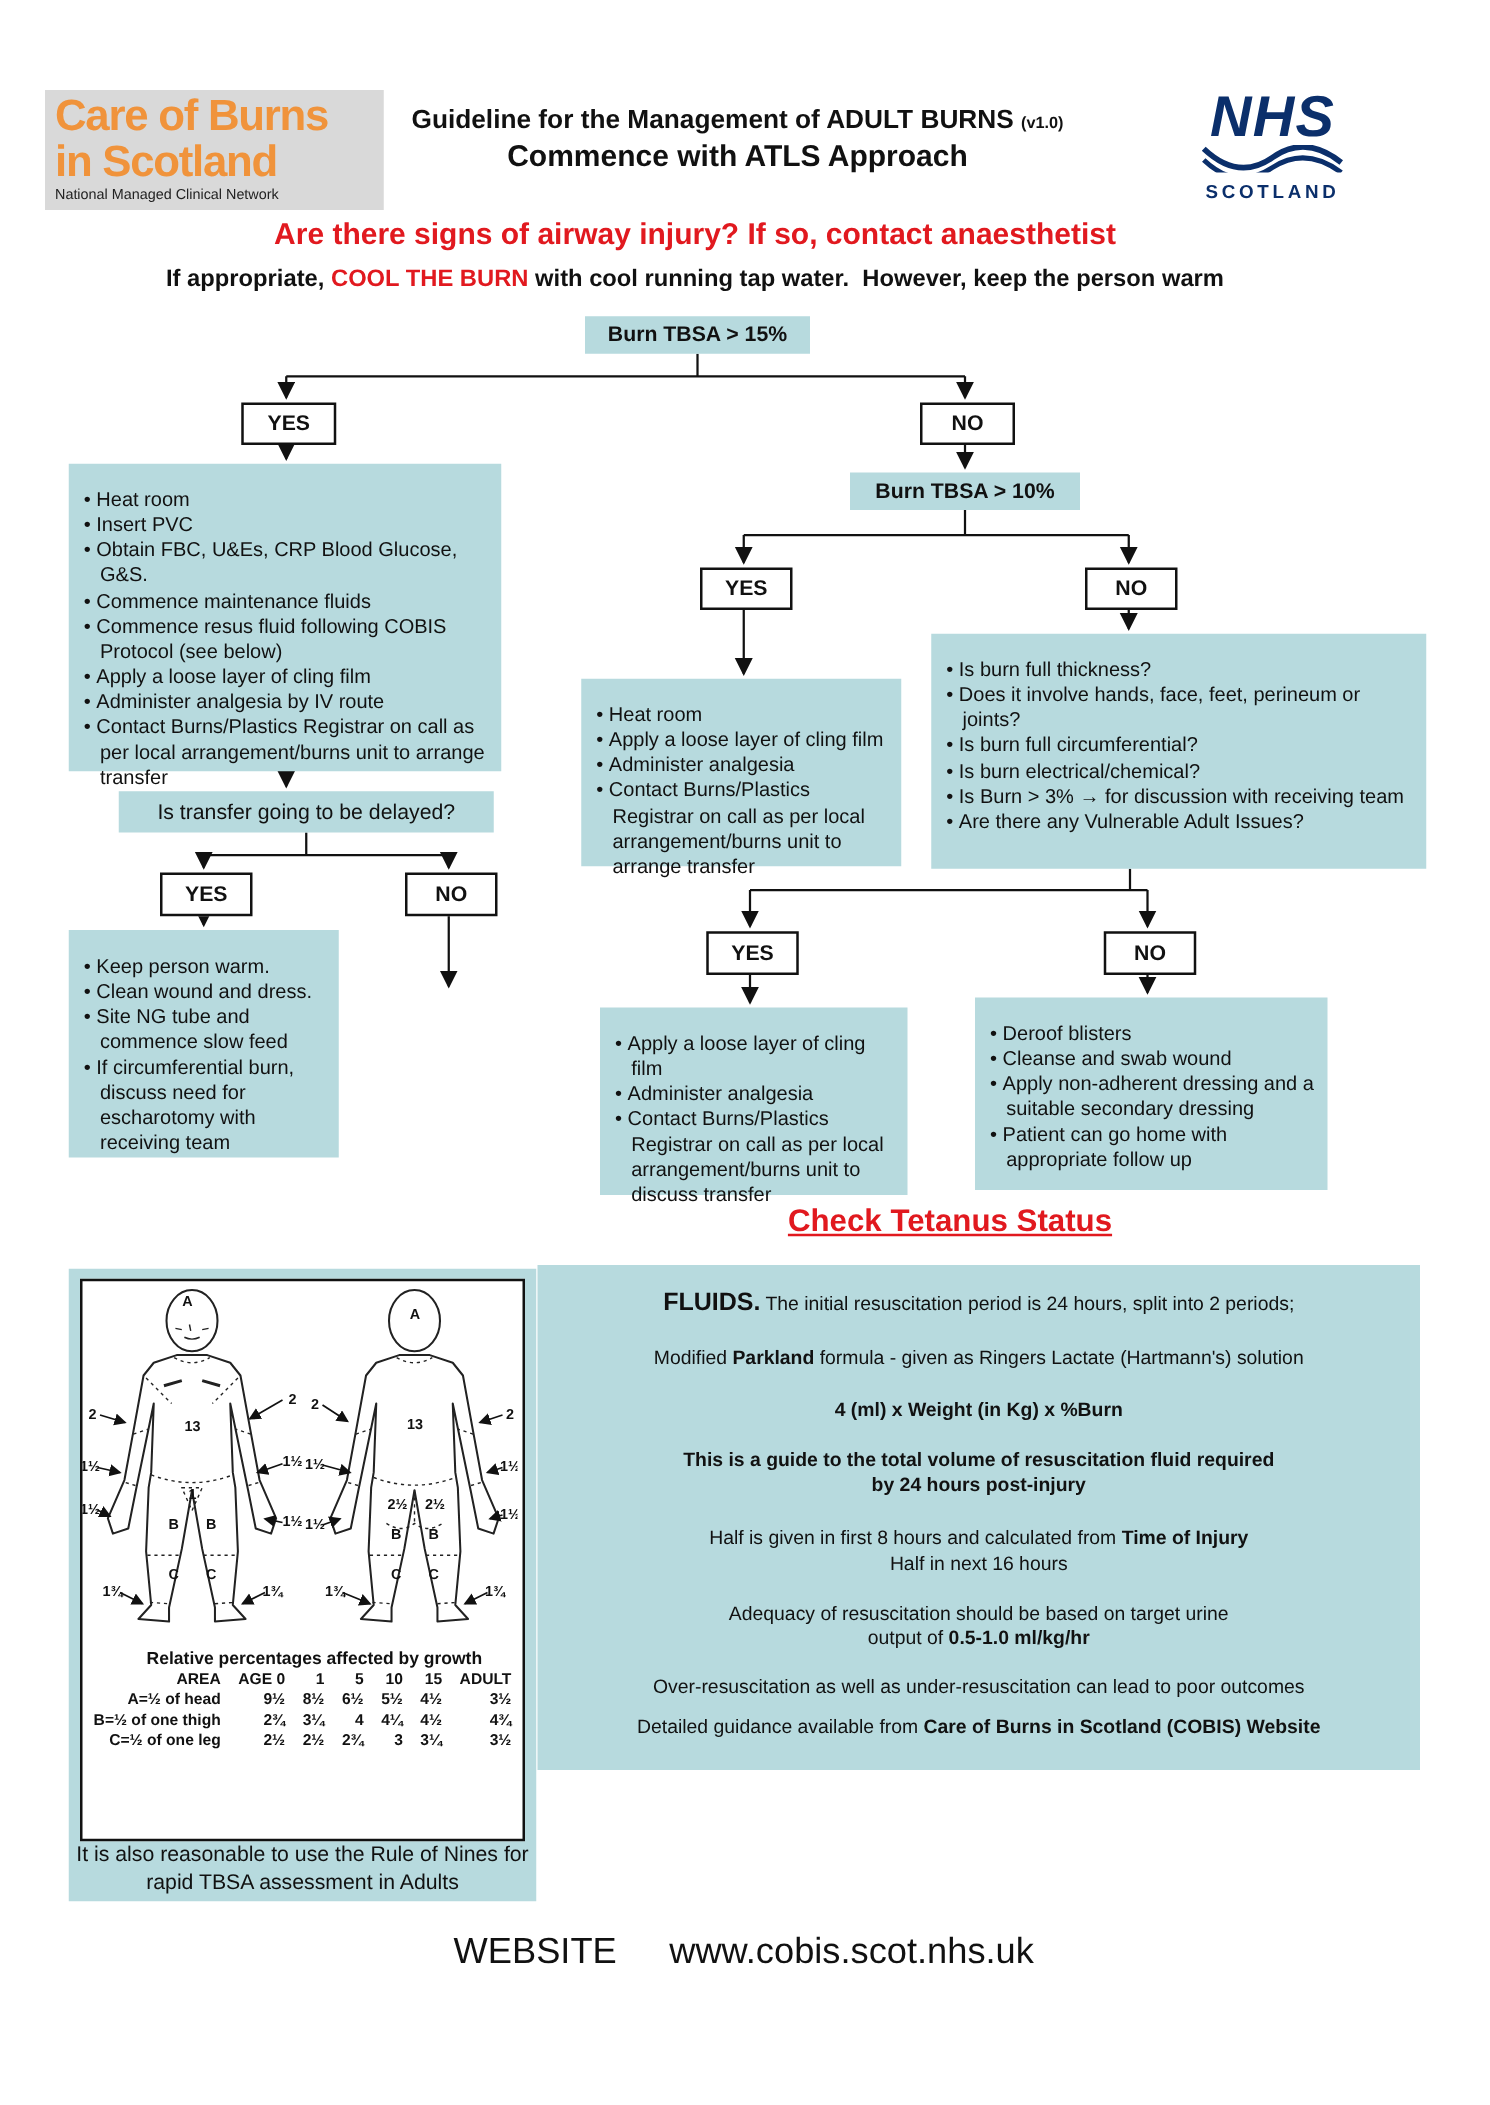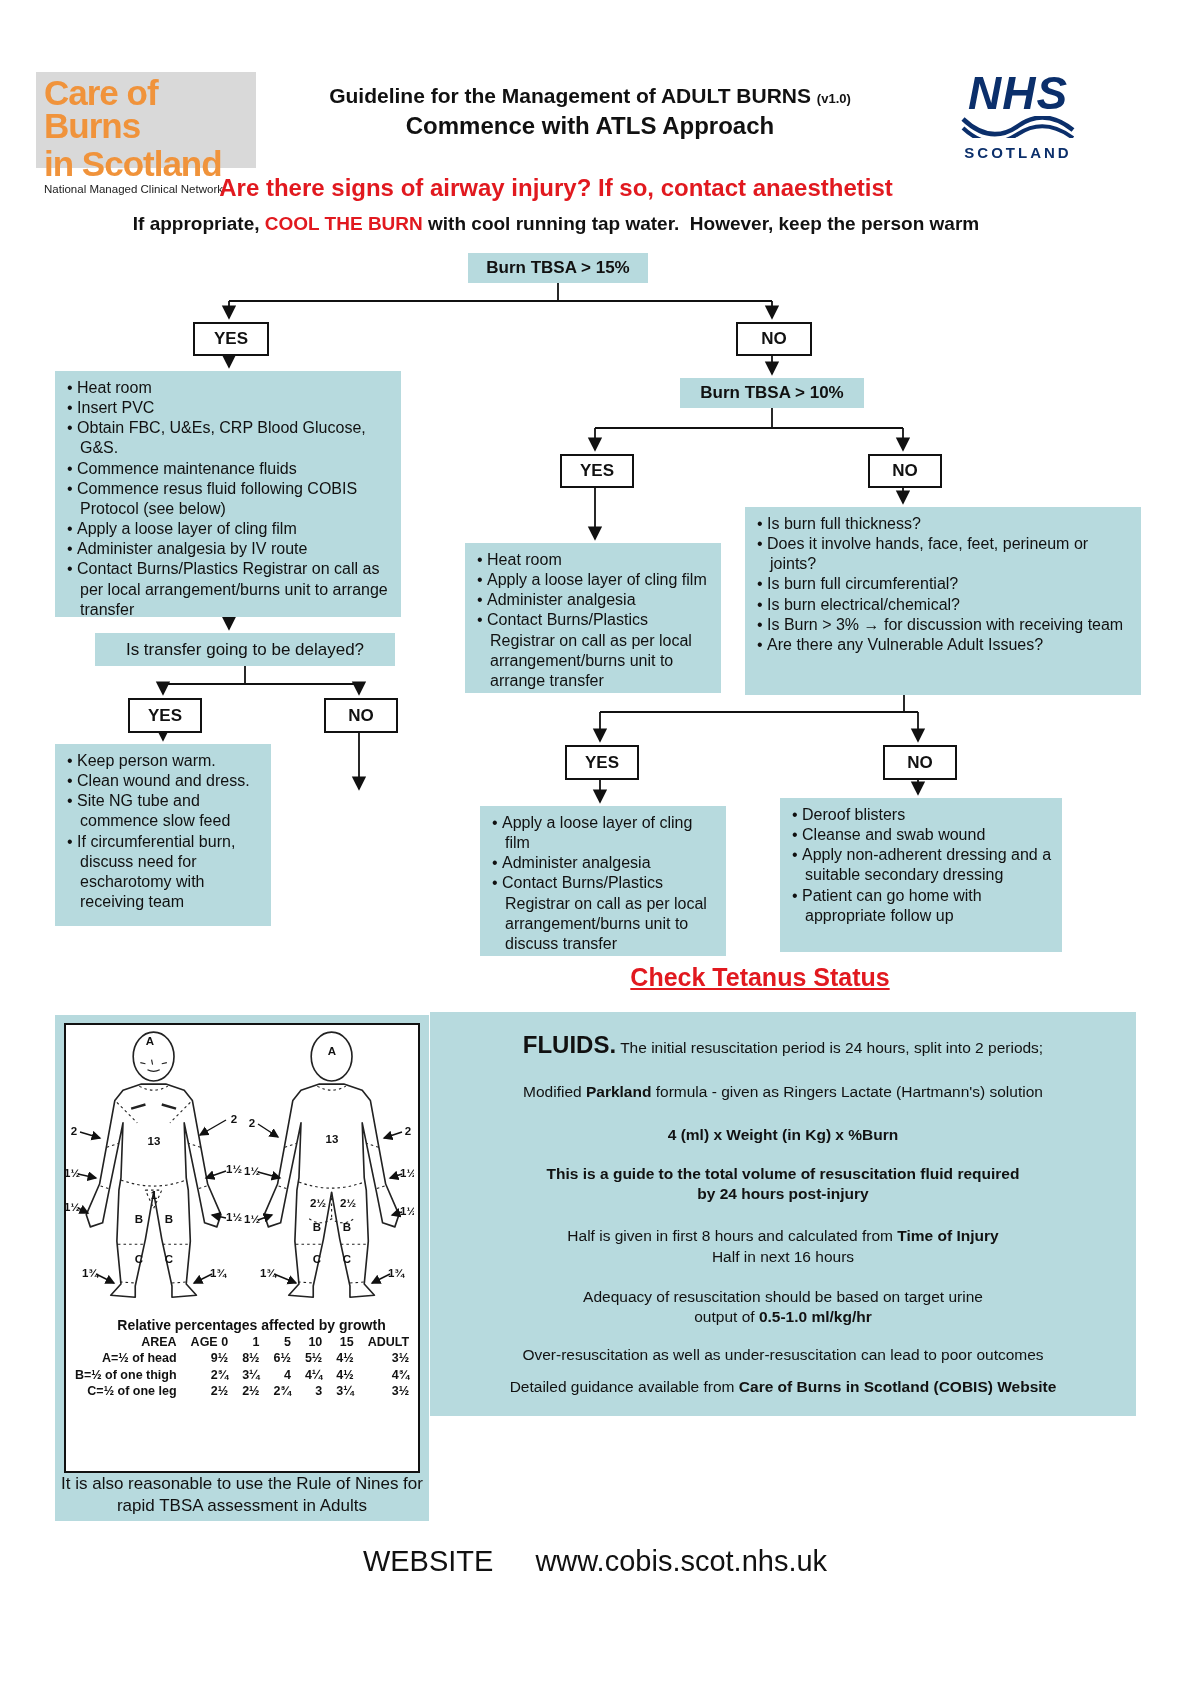--- a/index.html
+++ b/index.html
@@ -1,45 +1,45 @@
 <!DOCTYPE html>
 <html><head>
 <meta charset="utf-8">
 <style>
   html,body{margin:0;padding:0;background:#e9e9e9;}
   .page{position:relative;width:1192px;height:1684px;background:#ffffff;margin:0 auto;
         font-family:"Liberation Sans",sans-serif;color:#111;overflow:hidden;}
   .abs{position:absolute;}
   
-  .logo{left:36px;top:72px;width:220px;height:96px;background:#d9d9d9;text-align:left;}
+  .logo{left:36px;top:72px;width:271px;height:96px;background:#d9d9d9;text-align:left;}
   .logo .l1{display:block;color:#f0933b;font-weight:bold;font-size:35px;line-height:.95;padding:4px 0 0 8px;letter-spacing:-1px;}
   .logo .sub{display:block;color:#222;font-size:11.5px;padding:3px 0 0 8px;}
   .titleblk{left:240px;top:84px;width:700px;text-align:center;}
   .titleblk .t1{font-size:21px;font-weight:bold;}
   .titleblk .ver{font-size:13px;font-weight:bold;}
   .titleblk .t2{font-size:24px;font-weight:bold;margin-top:4px;}
   .nhs{left:948px;top:70px;width:140px;text-align:center;color:#0b2f6b;}
   .nhs .n1{font-size:46px;font-weight:bold;font-style:italic;line-height:1;letter-spacing:1px;}
   .nhs .n2{font-size:15px;font-weight:bold;letter-spacing:3px;margin-top:2px;}
   .airway{left:0;top:174px;width:1112px;text-align:center;color:#e1191f;font-size:24px;font-weight:bold;}
   .coolline{left:0;top:213px;width:1112px;text-align:center;font-size:19px;font-weight:bold;color:#111;white-space:pre-wrap;}
   .coolline .hot{color:#e1191f;}
   
   .bluebox{background:#b7dade;color:#111;}
   .node{font-size:17px;font-weight:bold;display:flex;align-items:center;justify-content:center;}
   .decision{background:#fff;border:2px solid #111;font-size:17px;font-weight:bold;display:flex;align-items:center;justify-content:center;}
-  ul.blist{margin:0;padding:7px 8px 8px 12px;list-style:none;font-size:16px;line-height:1.26;}
+  ul.blist{margin:0;padding:20px 8px 8px 12px;list-style:none;font-size:16px;line-height:1.26;}
   ul.blist li{padding-left:13px;text-indent:-13px;margin:0;}
   ul.blist li::before{content:"•\00a0 ";}
   .centerbox{display:flex;align-items:center;justify-content:center;text-align:center;font-size:17px;line-height:1.35;}
   .tetanus{left:480px;top:963px;width:560px;text-align:center;color:#e1191f;font-size:25px;font-weight:bold;text-decoration:underline;}
   
   .fluids{left:430px;top:1012px;width:706px;height:404px;background:#b7dade;text-align:center;font-size:15.5px;line-height:1.28;}
   .fluids p{margin:0 10px;}
-  .fluids .big{font-size:24px;font-weight:bold;}
+  .fluids .big{font-size:20px;font-weight:bold;}
   .fluids b{font-weight:bold;}
   .m1{margin-top:18px !important;} .m2{margin-top:21px !important;} .m3{margin-top:23px !important;}
   .m4{margin-top:20px !important;} .m5{margin-top:22px !important;} .m0{margin-top:1px !important;}
   .m6{margin-top:19px !important;} .m7{margin-top:12px !important;}
   
   .diagpanel{left:55px;top:1015px;width:374px;height:506px;background:#b7dade;}
   .diagwhite{position:absolute;left:9px;top:8px;width:352px;height:446px;background:#fff;border:2px solid #111;}
   .growth-title{text-align:center;font-weight:bold;font-size:14px;margin-top:2px;padding-left:19px;}
   table.growth{margin:1px auto 0 auto;border-collapse:collapse;font-size:12.5px;font-weight:bold;}
   table.growth th,table.growth td{padding:0 7px;text-align:right;font-weight:bold;line-height:1.3;}

